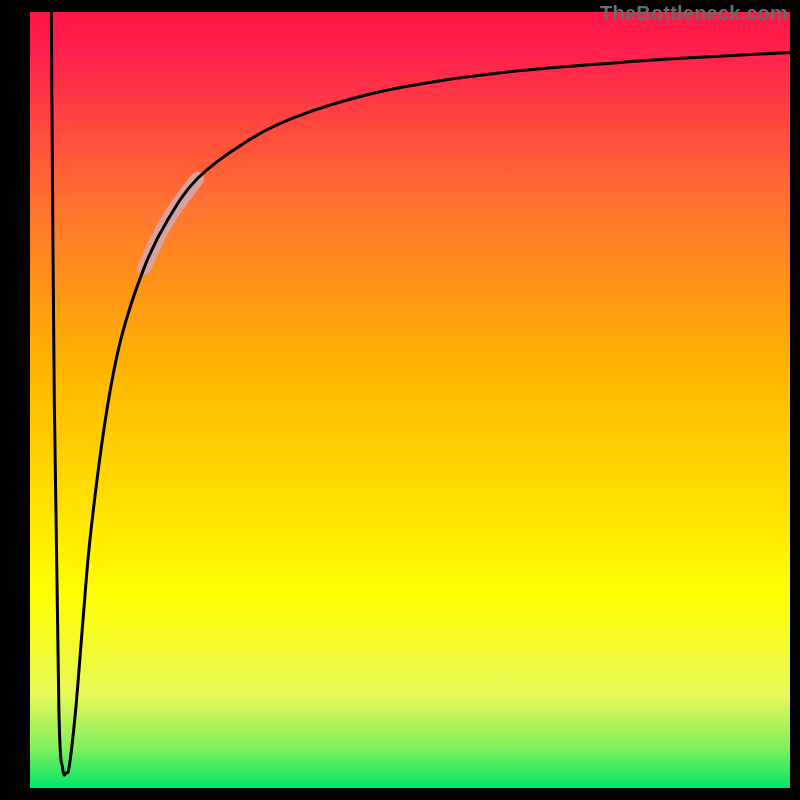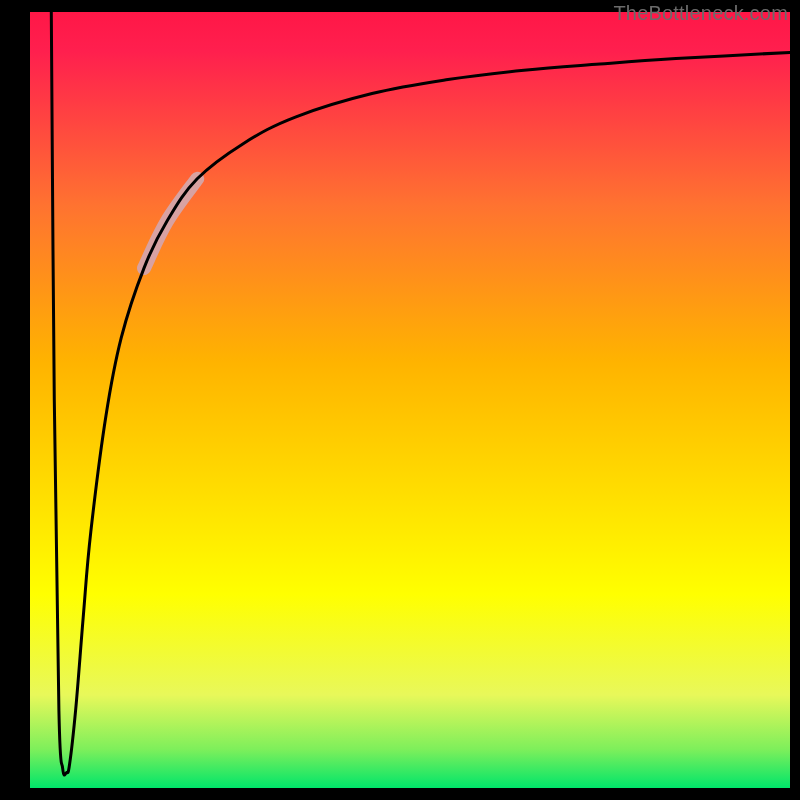--- a/index.html
+++ b/index.html
@@ -10,21 +10,21 @@
     background: #000;
     position: relative;
     overflow: hidden;
   }
   .watermark {
     position: absolute;
     top: 2px;
     right: 12px;
     color: #6b6b6b;
     font-size: 20px;
-    font-weight: 400;
+    font-weight: 700;
     z-index: 10;
     letter-spacing: 0.2px;
   }
   .chart-wrap {
     position: absolute;
     inset: 0;
   }
   svg { display: block; }
 </style>
 </head>

